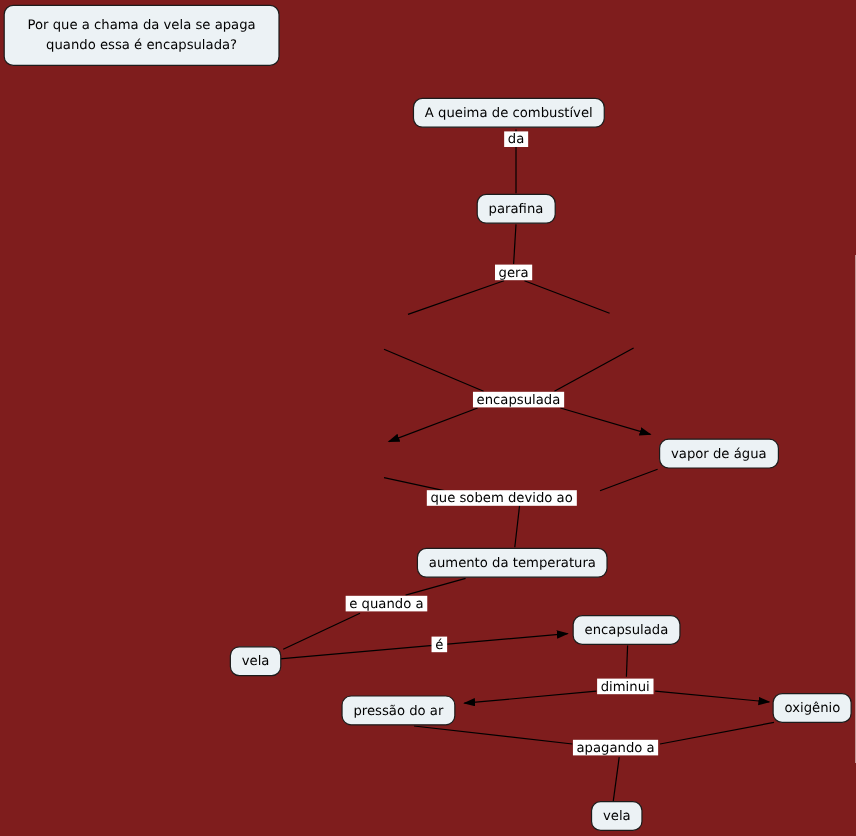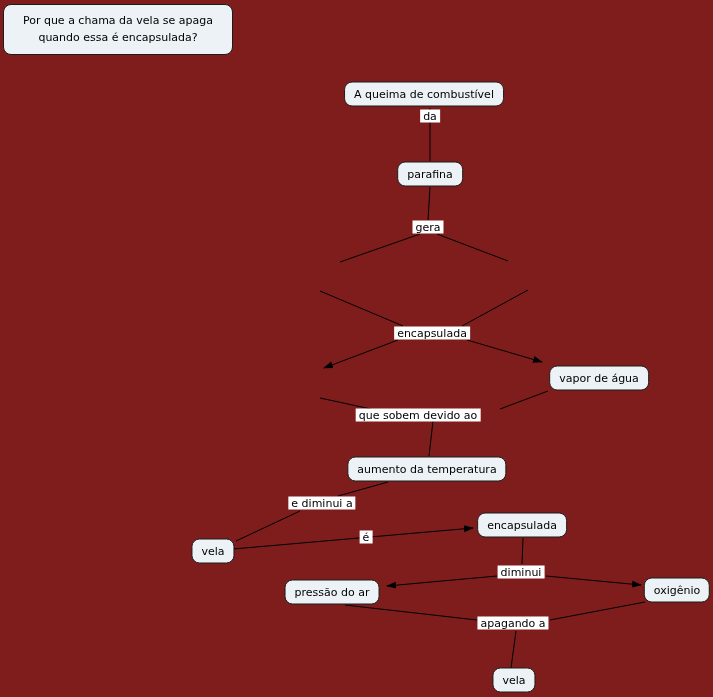--- a/index.html
+++ b/index.html
@@ -119,21 +119,21 @@
   <div class="node" style="left:514px; top:680px;">vela</div>
 
   <div class="link-label" style="left:430px; top:116px;">da</div>
 
   <div class="link-label" style="left:428px; top:227px;">gera</div>
 
   <div class="link-label" style="left:432px; top:333px;">encapsulada</div>
 
   <div class="link-label" style="left:418px; top:415px;">que sobem devido ao</div>
 
-  <div class="link-label" style="left:322px; top:503px;">e diminui a</div>
+  <div class="link-label" style="left:322px; top:503px;">e quando a</div>
 
   <div class="link-label" style="left:366px; top:537px;">é</div>
 
   <div class="link-label" style="left:521px; top:572px;">diminui</div>
 
   <div class="link-label" style="left:513px; top:623px;">apagando a</div>
 
 </div>
 
 </body></html>

